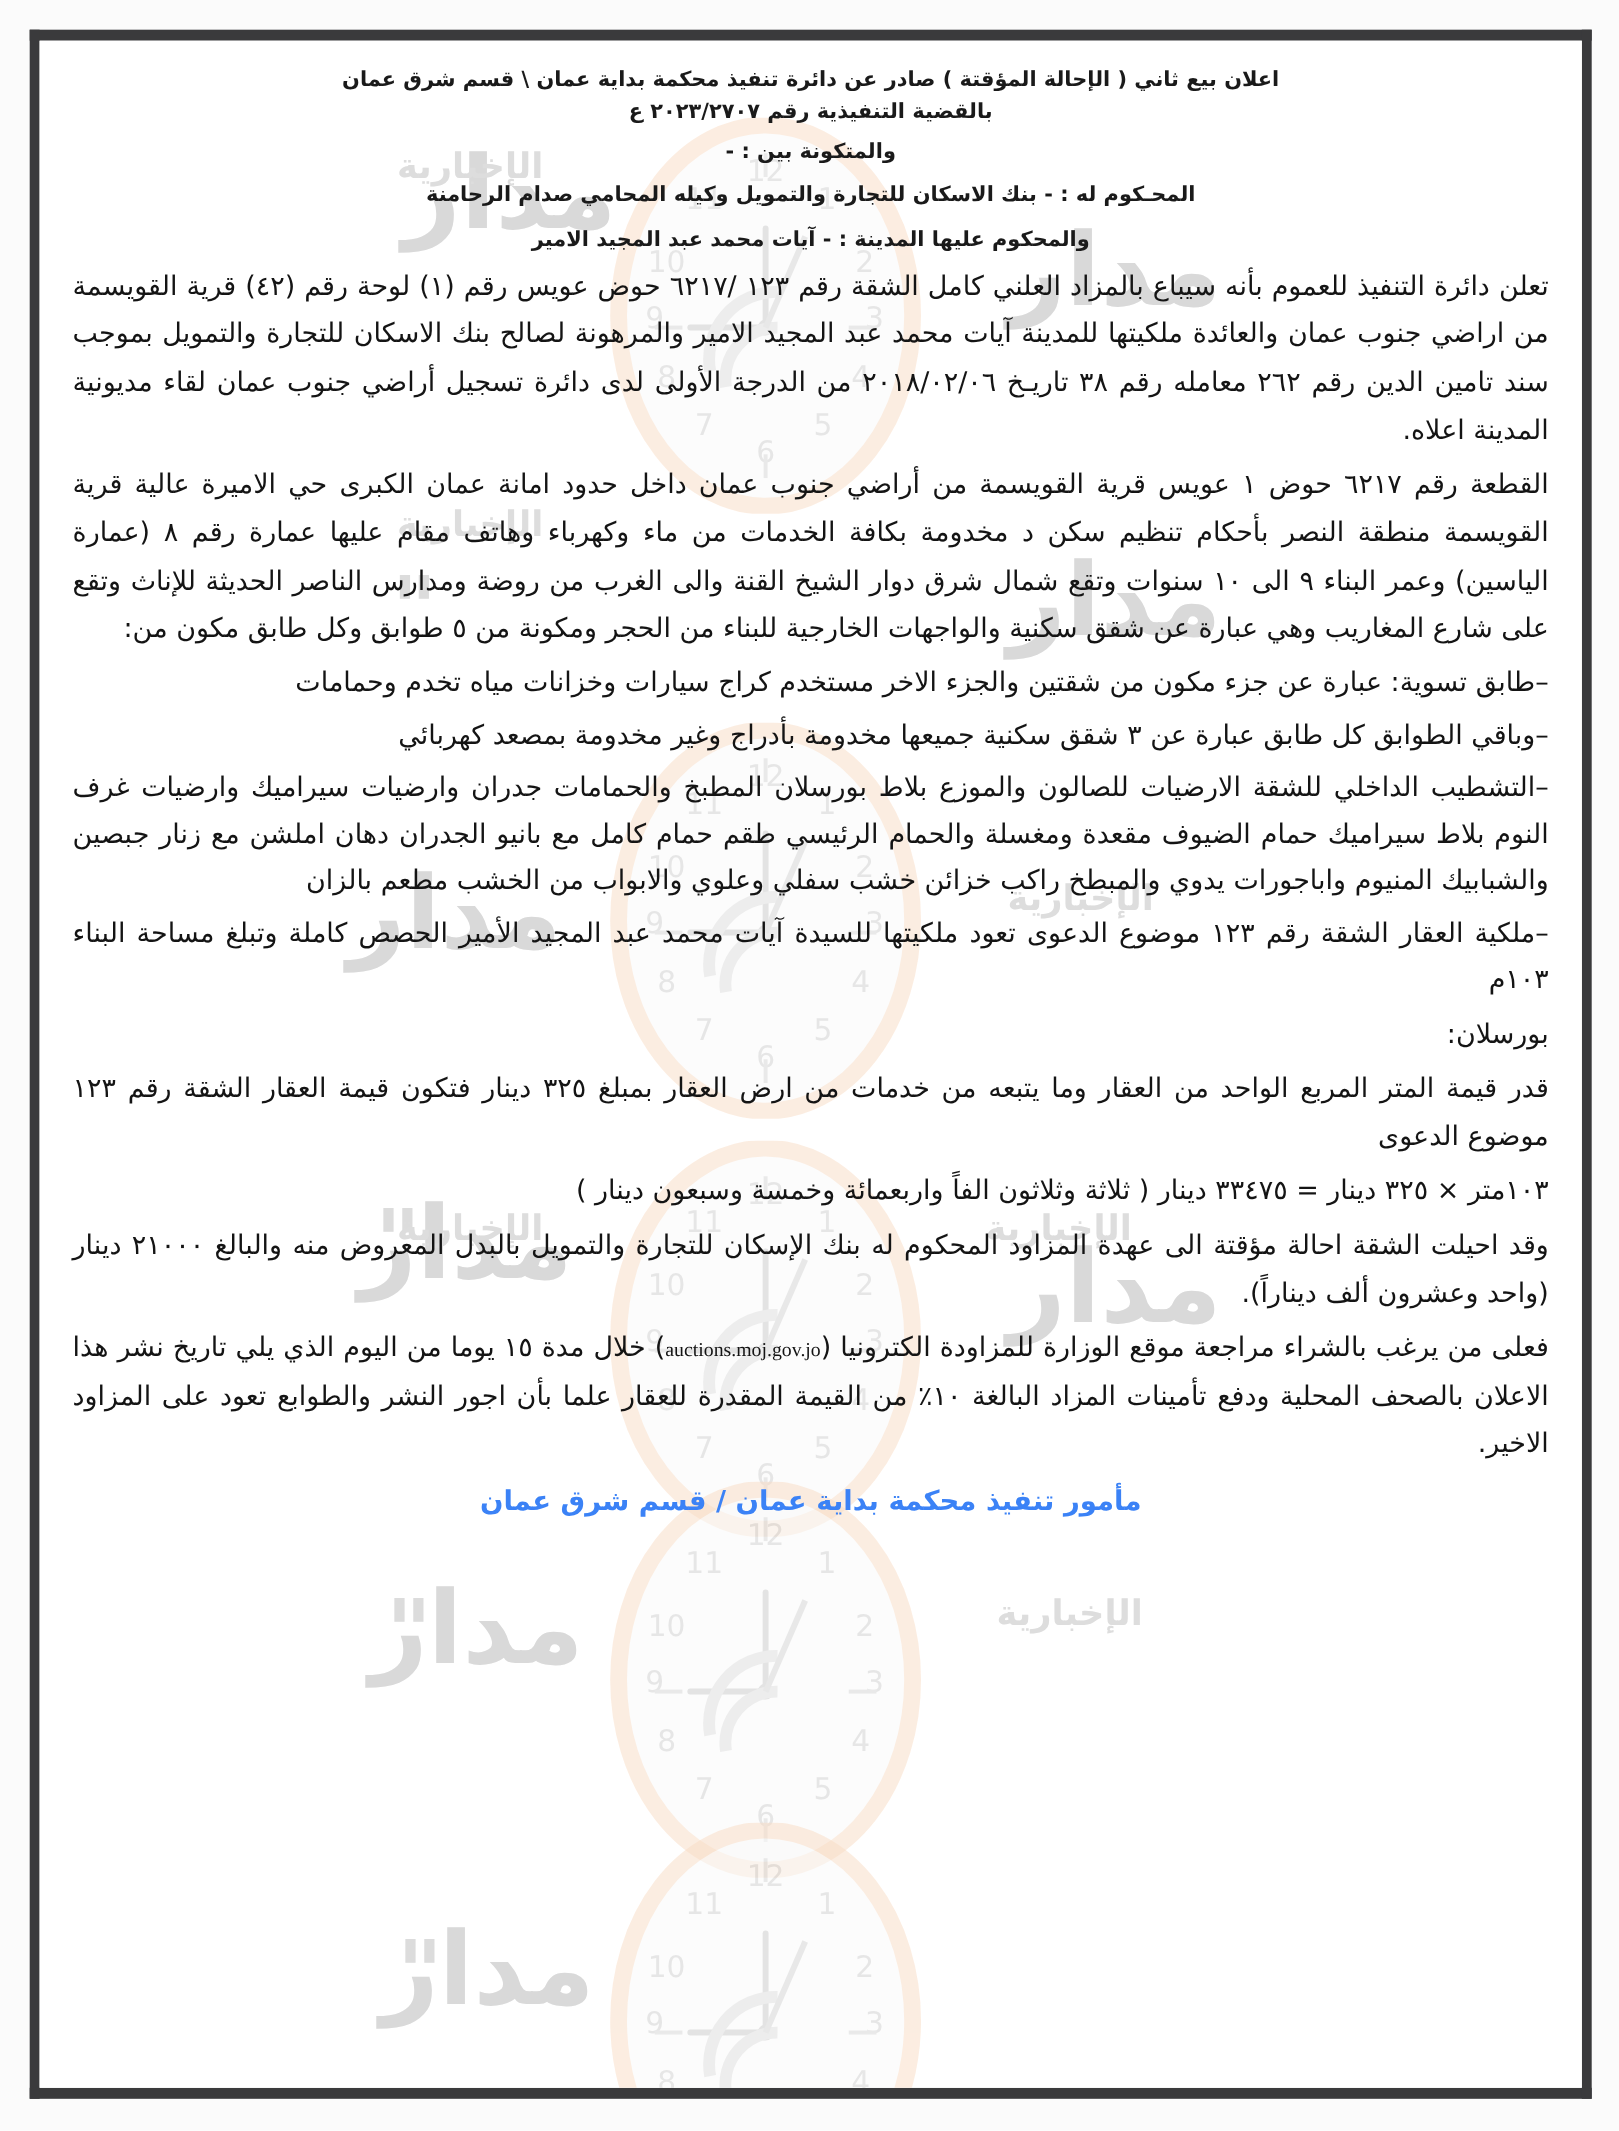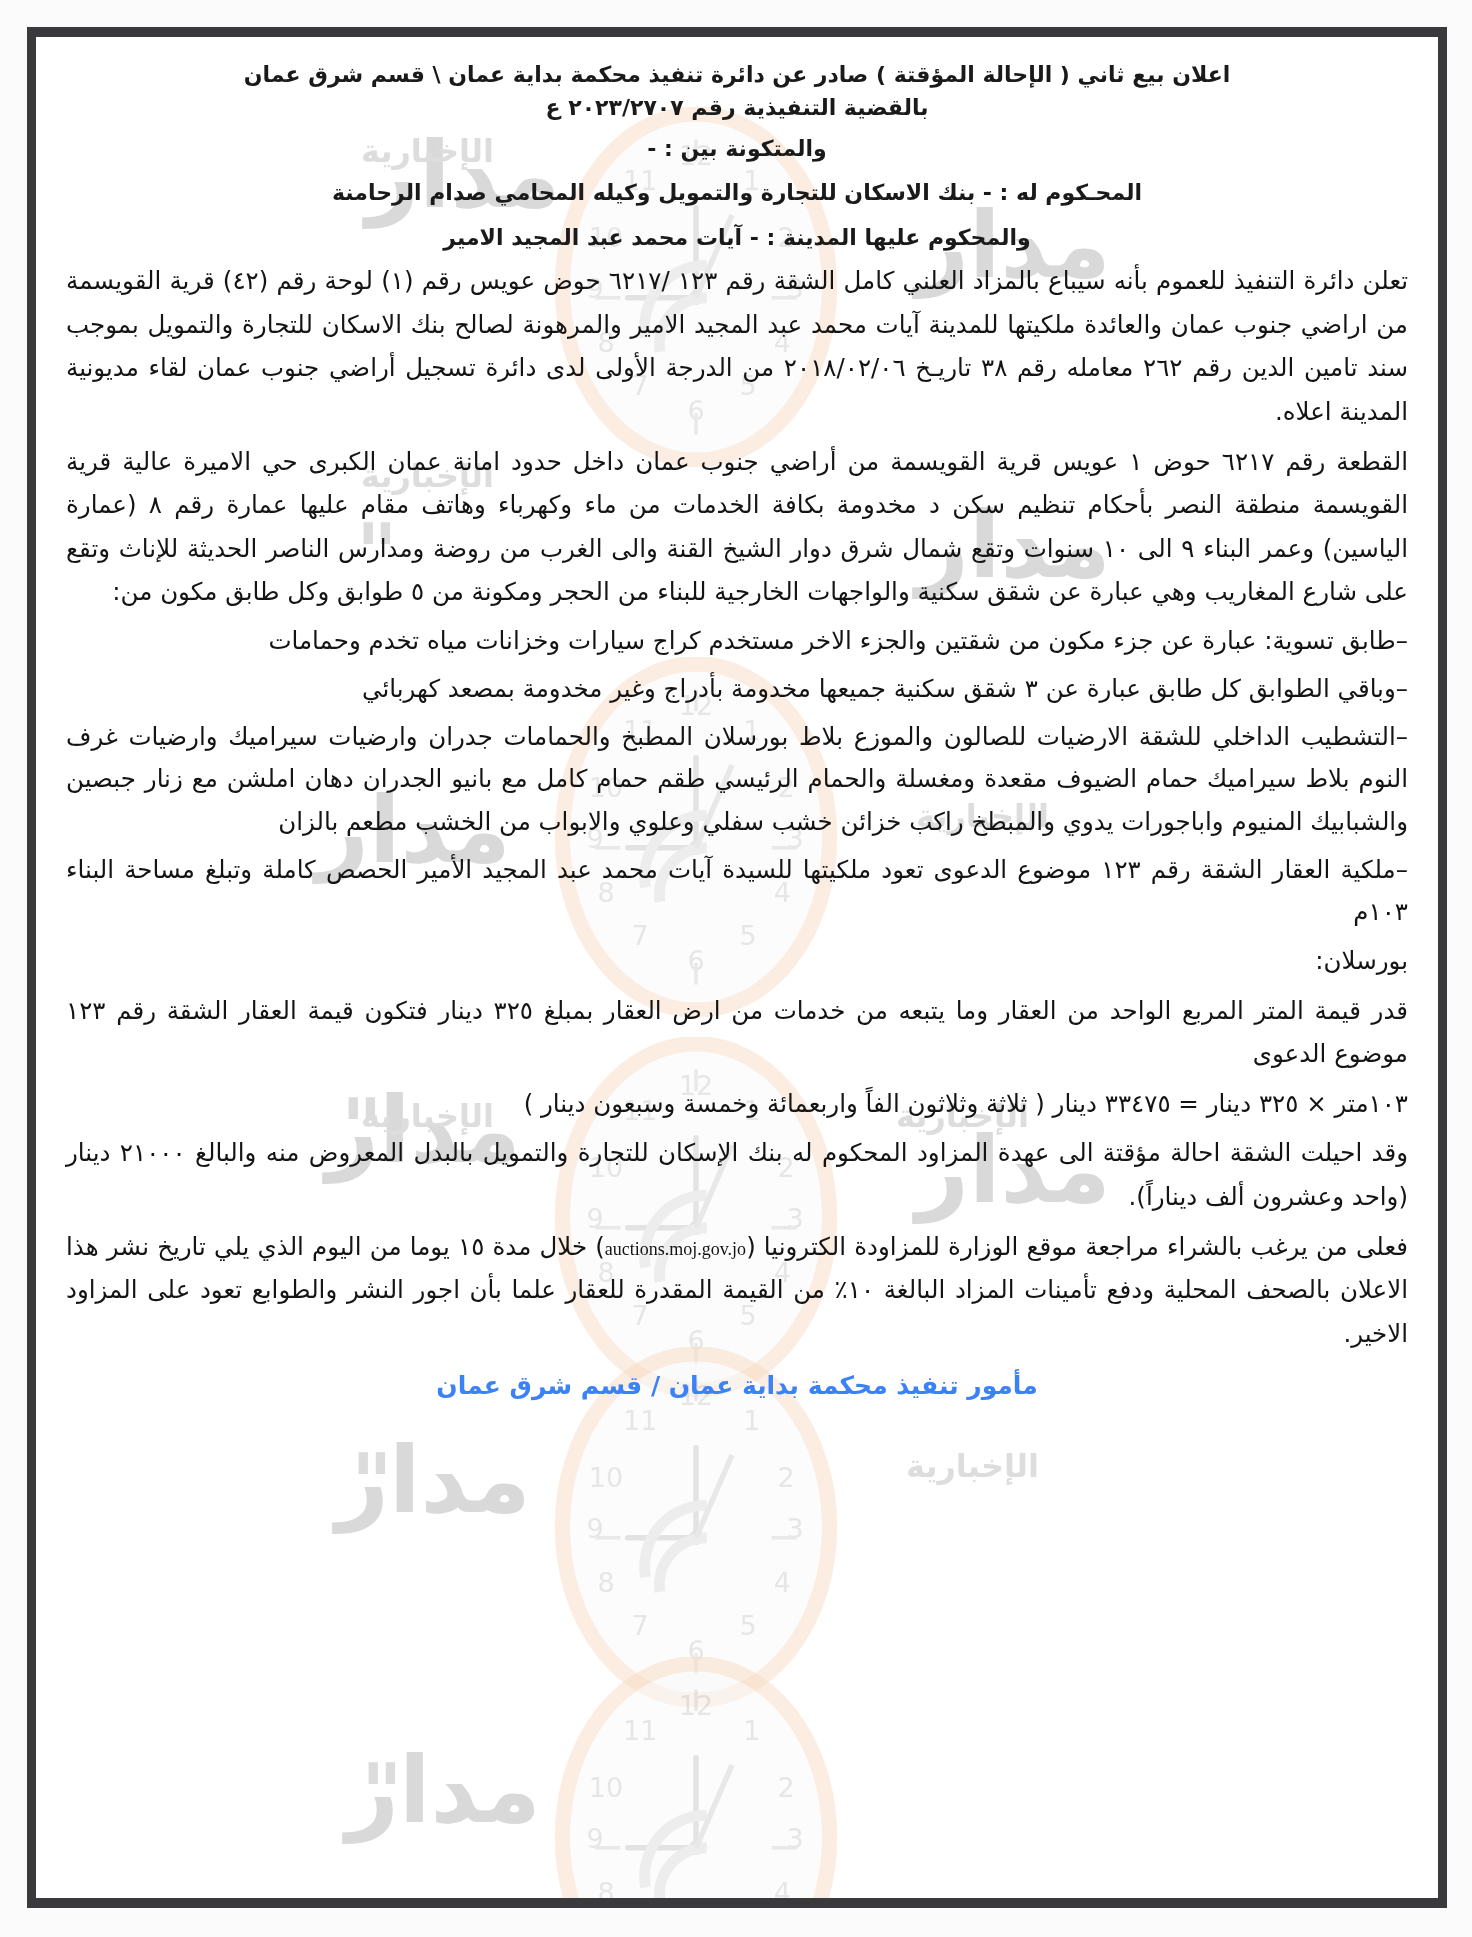--- a/index.html
+++ b/index.html
@@ -74,21 +74,21 @@
     z-index: 2;
     padding: 18px 30px 0 30px;
     direction: rtl;
     text-align: right;
   }
 
   .hl {
     font-weight: 700;
     text-align: center;
     color: #1a1a1a;
-    font-size: 22px;
+    font-size: 19px;
     line-height: 1.42;
     letter-spacing: -0.2px;
     font-family: "DejaVu Sans", "Liberation Sans", sans-serif;
   }
   .hl.l1 { margin: 4px 0 0 0; }
   .hl.l2 { margin: 2px 0 0 0; }
   .hl.l3 { margin: 10px 0 12px 0; text-align: center; }
   .hl.l4 { margin: 12px 0 0 0; }
   .hl.l5 { margin: 14px 0 6px 0; }
 

